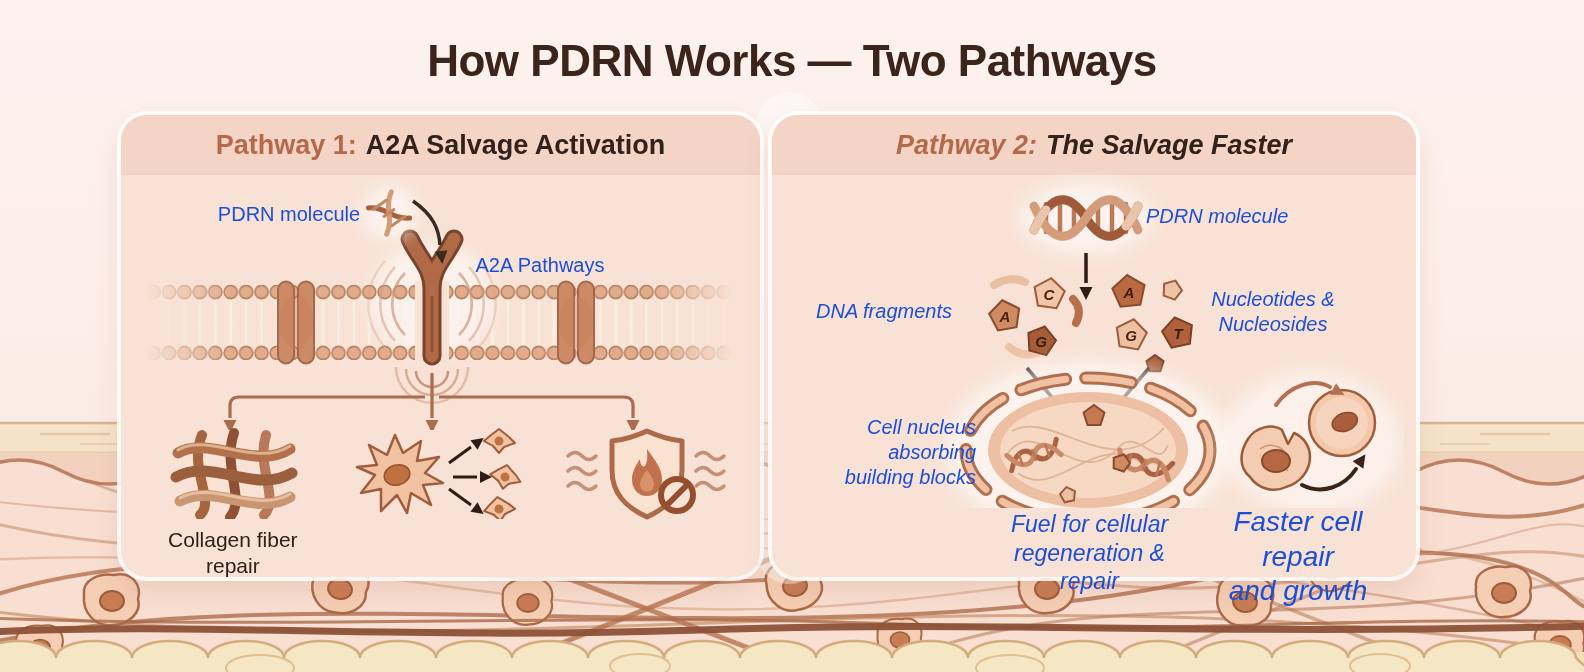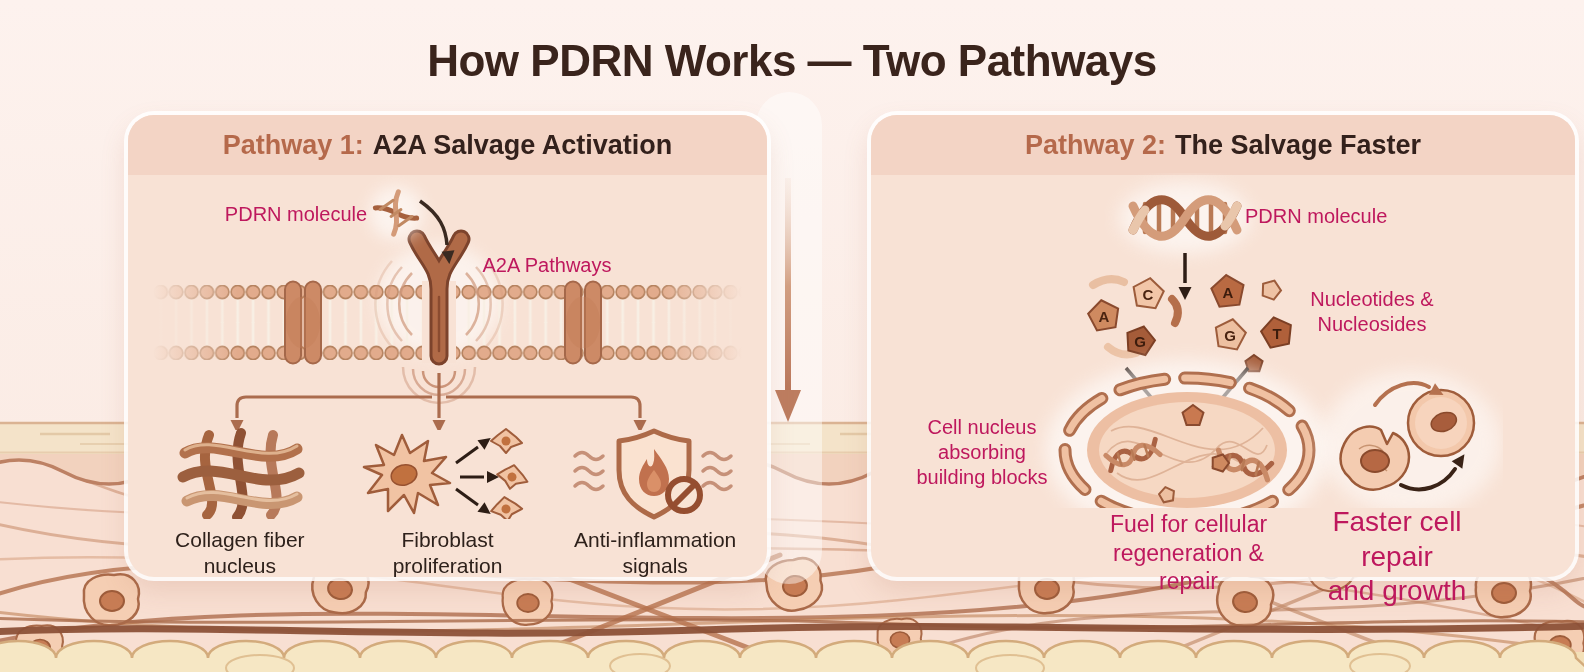--- a/index.html
+++ b/index.html
@@ -10,32 +10,31 @@
   }
   .bg{position:absolute;left:0;top:0;width:1584px;height:672px;z-index:0;}
   .title{
     position:absolute;left:0;top:36px;width:1584px;text-align:center;
     font-size:44px;font-weight:bold;color:#3a241c;letter-spacing:-0.5px;z-index:3;
   }
   .panel{
     position:absolute;top:115px;height:462px;border-radius:26px;
     background:#f8e2d5;z-index:2;
     box-shadow:0 0 0 4px rgba(255,255,255,0.85),0 12px 28px rgba(176,106,78,0.18);
-    margin-left:7px;
   }
   .panel-left{left:121px;width:639px;}
-  .panel-right{left:864px;width:704px;}
+  .panel-right{left:772px;width:644px;font-style:italic;}
   .panel-header{
     height:60px;border-radius:26px 26px 0 0;background:#f3d4c5;
     display:flex;align-items:center;justify-content:center;
     font-size:27px;font-weight:bold;color:#33211c;
   }
   .panel-header .accent{color:#b5694b;margin-right:9px;}
   .lbl{
-    position:absolute;color:#be185d;text-align:center;
+    position:absolute;color:#1d4ed8;text-align:center;
     white-space:pre-line;line-height:1.24;font-size:20px;z-index:4;
   }
   .dsvg{position:absolute;z-index:3;}
   .p1svg{left:0;top:60px;width:639px;height:255px;}
   .p2svg{left:0;top:58px;width:632px;height:335px;}
   .outcomes{
     position:absolute;left:8px;right:8px;top:312px;display:flex;z-index:4;
   }
   .outcome{flex:1;display:flex;flex-direction:column;align-items:center;}
   .oicon{height:92px;display:flex;align-items:center;justify-content:center;}
@@ -262,21 +261,21 @@
             <path d="M98,8 C88,40 112,72 96,88" stroke="#b7795a" stroke-width="10"></path>
             <path d="M10,26 C40,8 88,44 122,22" stroke="#b2714c" stroke-width="11"></path>
             <path d="M8,50 C44,30 86,68 124,46" stroke="#9c5f3e" stroke-width="11"></path>
             <path d="M12,74 C46,56 88,90 122,70" stroke="#c99672" stroke-width="11"></path>
             <path d="M10,23 C40,5 88,41 122,19" stroke="#e2b895" stroke-width="3" opacity="0.9"></path>
             <path d="M12,71 C46,53 88,87 122,67" stroke="#e8c3a4" stroke-width="3" opacity="0.9"></path>
           </g>
         </svg>
       </div>
       <div class="olabel">Collagen fiber
-nucleus</div>
+repair</div>
     </div>
     <div class="outcome">
       <div class="oicon">
         <svg width="175" height="92" viewBox="0 0 175 92">
           <defs>
               <path id="ahf" d="M0,-6 L12,0 L0,6 Z"></path>
             </defs>
           <path d="M42,8 L50,26 L68,14 L64,34 L86,30 L72,46 L90,56 L70,58 L78,78 L58,66 L54,86 L44,68 L28,84 L28,62 L8,66 L22,48 L4,40 L24,38 L16,18 L34,28 Z" fill="#f1c3a3" stroke="#a05d3b" stroke-width="2.5" stroke-linejoin="round"></path>
           <ellipse cx="44" cy="48" rx="13" ry="10" fill="#c1713f" stroke="#97512f" stroke-width="1.5" transform="rotate(-15 44 48)"></ellipse>
           <g stroke="#2d1d15" stroke-width="3" fill="none">
@@ -296,22 +295,20 @@
                 <path d="M0,-12 L10,-4 L16,2 L5,6 L0,12 L-6,5 L-15,0 L-8,-6 Z" fill="#f1c3a3" stroke="#a05d3b" stroke-width="2" stroke-linejoin="round"></path>
                 <circle r="4.5" fill="#c1713f"></circle>
               </g>
             <g transform="translate(146,82) rotate(-8)">
                 <path d="M0,-12 L10,-4 L16,2 L5,6 L0,12 L-6,5 L-15,0 L-8,-6 Z" fill="#f1c3a3" stroke="#a05d3b" stroke-width="2" stroke-linejoin="round"></path>
                 <circle r="4.5" fill="#c1713f"></circle>
               </g>
           </g>
         </svg>
       </div>
-      <div class="olabel">Fibroblast
-proliferation</div>
     </div>
     <div class="outcome">
       <div class="oicon">
         <svg width="168" height="94" viewBox="0 0 168 94">
           <g fill="none" stroke="#c69078" stroke-width="3.5" stroke-linecap="round">
             <path d="M4,30 q7,-7 14,0 t14,0"></path>
               <path d="M4,45 q7,-7 14,0 t14,0"></path>
               <path d="M4,60 q7,-7 14,0 t14,0"></path>
             <path d="M132,30 q7,-7 14,0 t14,0"></path>
               <path d="M132,45 q7,-7 14,0 t14,0"></path>
@@ -319,36 +316,35 @@
           </g>
           <path d="M83,5 C96,11 108,14 118,15 V44 C118,68 104,81 83,91 C62,81 48,68 48,44 V15 C58,14 70,11 83,5 Z" fill="#fae2d0" stroke="#ad6a48" stroke-width="5" stroke-linejoin="round"></path>
           <path d="M83,23 C90,33 98,42 98,53 C98,64 91,70 83,70 C75,70 68,64 68,53 C68,46 72,39 76,33 C76,40 80,43 82,38 C84,33 83,28 83,23 Z" fill="#c1714e"></path>
           <path d="M83,44 C87,50 90,53 90,58 C90,63 87,66 83,66 C79,66 76,63 76,58 C76,54 79,49 83,44 Z" fill="#da9068"></path>
           <g transform="translate(113,69)">
             <circle r="16" fill="#f8e4d4" stroke="#954e30" stroke-width="6"></circle>
             <path d="M-9,9 L9,-9" stroke="#954e30" stroke-width="6" stroke-linecap="round"></path>
           </g>
         </svg>
       </div>
-      <div class="olabel">Anti-inflammation
-signals</div>
     </div>
   </div>
 </div>
 
 <div class="panel panel-right">
   <div class="panel-header">
     <span class="accent">Pathway 2:</span>
     <span>The Salvage Faster</span>
   </div>
 
   <div class="lbl" style="left:374px;top:89px;width:200px;text-align:left;">PDRN molecule</div>
+  <div class="lbl" style="left:22px;top:184px;width:180px;">DNA fragments</div>
   <div class="lbl" style="left:406px;top:172px;width:190px;">Nucleotides &amp;
 Nucleosides</div>
-  <div class="lbl" style="left:18px;top:300px;width:186px;">Cell nucleus
+  <div class="lbl" style="left:18px;top:300px;width:186px;text-align:right;">Cell nucleus
 absorbing
 building blocks</div>
   <div class="lbl" style="left:210px;top:395px;width:215px;font-size:23px;">Fuel for cellular
 regeneration &amp; repair</div>
   <div class="lbl" style="left:426px;top:390px;width:200px;font-size:28px;">Faster cell repair
 and growth</div>
 
   <svg class="dsvg p2svg" viewBox="0 0 632 335">
     <defs>
       <filter id="bl2" x="-60%" y="-60%" width="220%" height="220%">

